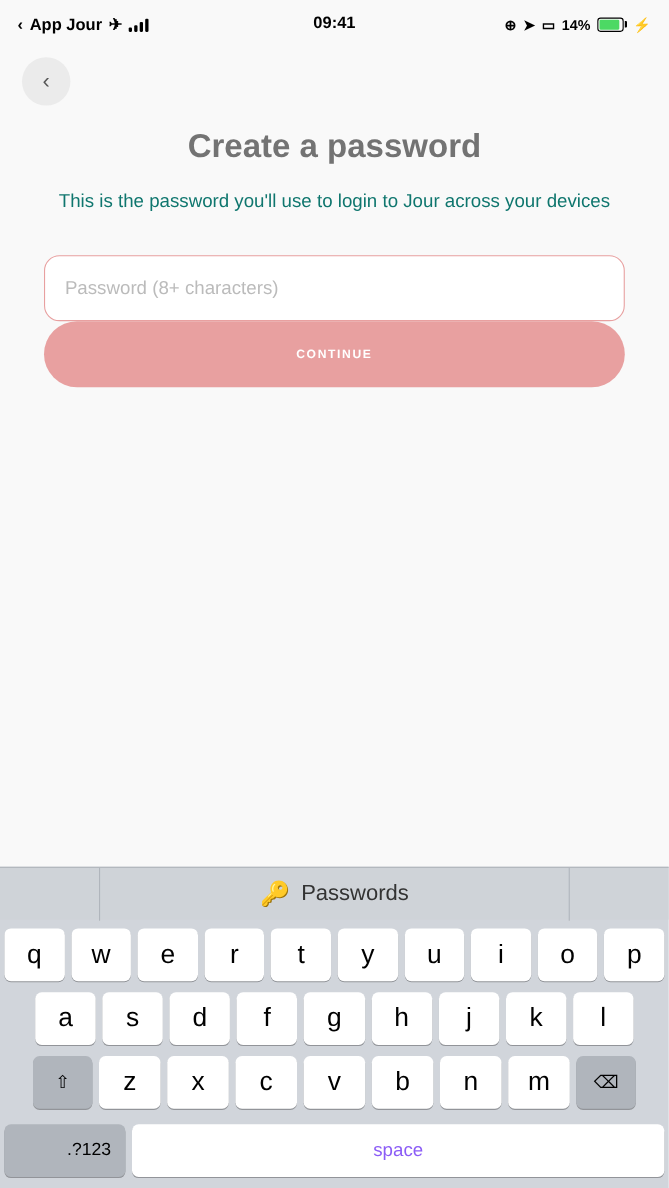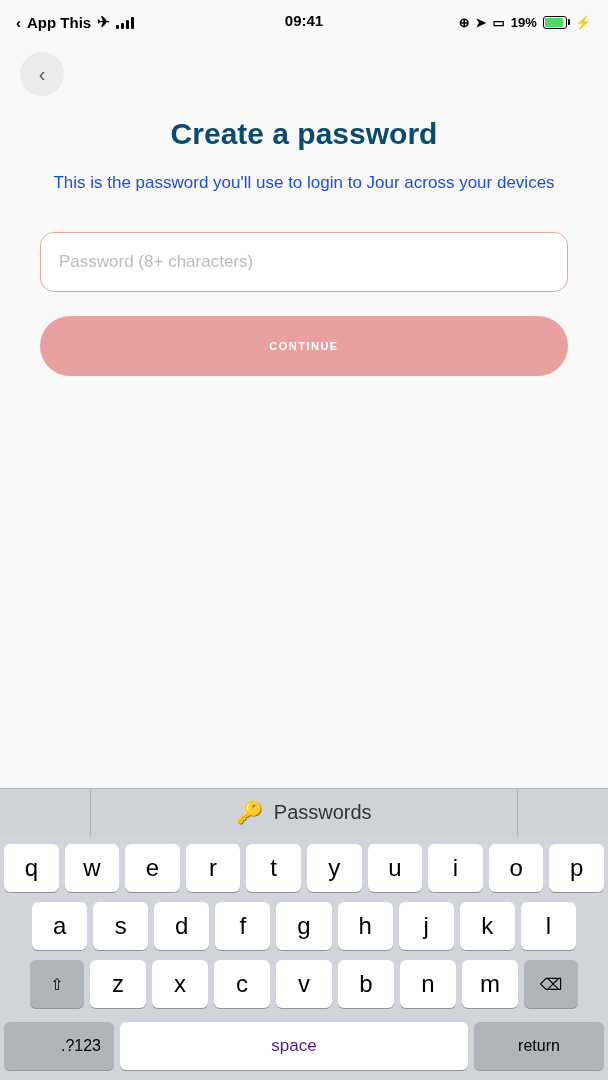--- a/index.html
+++ b/index.html
@@ -76,45 +76,44 @@
     .main-content {
       padding: 20px 40px 0 40px;
       display: flex;
       flex-direction: column;
       align-items: center;
     }
 
     .page-title {
       font-size: 30px;
       font-weight: 700;
-      color: #0c4a6e;
+      color: #737373;
       text-align: center;
       margin-bottom: 18px;
       line-height: 1.2;
     }
 
     .page-subtitle {
       font-size: 17px;
-      color: #1d4ed8;
+      color: #0f766e;
       text-align: left;
       line-height: 1.5;
       margin-bottom: 36px;
     }
 
     .password-input {
       width: 100%;
       height: 60px;
       border: 1.5px solid #e8a0a0;
       border-radius: 14px;
       padding: 0 18px;
       font-size: 17px;
       color: #333;
       background: #fff;
       outline: none;
-      margin-bottom: 24px;
     }
 
     .password-input::placeholder {
       color: #bbb;
     }
 
     .continue-btn {
       width: 100%;
       height: 60px;
       background: #e8a0a0;
@@ -246,21 +245,21 @@
       padding-left: 44px;
     }
 
     .key-space {
       background: #fff;
       border: none;
       border-radius: 6px;
       height: 48px;
       flex: 3;
       font-size: 17px;
-      color: #4c1d95;
+      color: #8b5cf6;
       cursor: pointer;
       box-shadow: 0 1px 0 rgba(0,0,0,0.3);
     }
 
     .key-return {
       background: #b0b5bc;
       border: none;
       border-radius: 6px;
       height: 48px;
       flex: 1.2;
@@ -313,35 +312,35 @@
       background: #000;
       border-radius: 0 1px 1px 0;
     }
   </style>
 </head>
 <body>
 
 <div class="status-bar">
   <div class="status-bar-left">
     <span>‹</span>
-    <span>App This</span>
+    <span>App Jour</span>
     <span>✈</span>
     <div class="signal-bars">
       <span style="height:4px"></span>
       <span style="height:6px"></span>
       <span style="height:9px"></span>
       <span style="height:12px"></span>
     </div>
   </div>
   <div class="status-bar-center">09:41</div>
   <div class="status-bar-right">
     <span style="font-size:13px">⊕</span>
     <span style="font-size:13px">➤</span>
     <span style="font-size:13px">▭</span>
-    <span style="font-size:13px;font-weight:600">19%</span>
+    <span style="font-size:13px;font-weight:600">14%</span>
     <div class="battery">
       <div class="battery-body">
         <div class="battery-fill"></div>
       </div>
       <div class="battery-tip"></div>
     </div>
     <span style="font-size:13px">⚡</span>
   </div>
 </div>
 
@@ -402,15 +401,14 @@
       <button class="key">b</button>
       <button class="key">n</button>
       <button class="key">m</button>
       <button class="key key-special key-delete">⌫</button>
     </div>
   </div>
 
   <div class="bottom-row">
     <button class="key-123">.?123</button>
     <button class="key-space">space</button>
-    <button class="key-return">return</button>
   </div>
 </div>
 
 </body></html>

